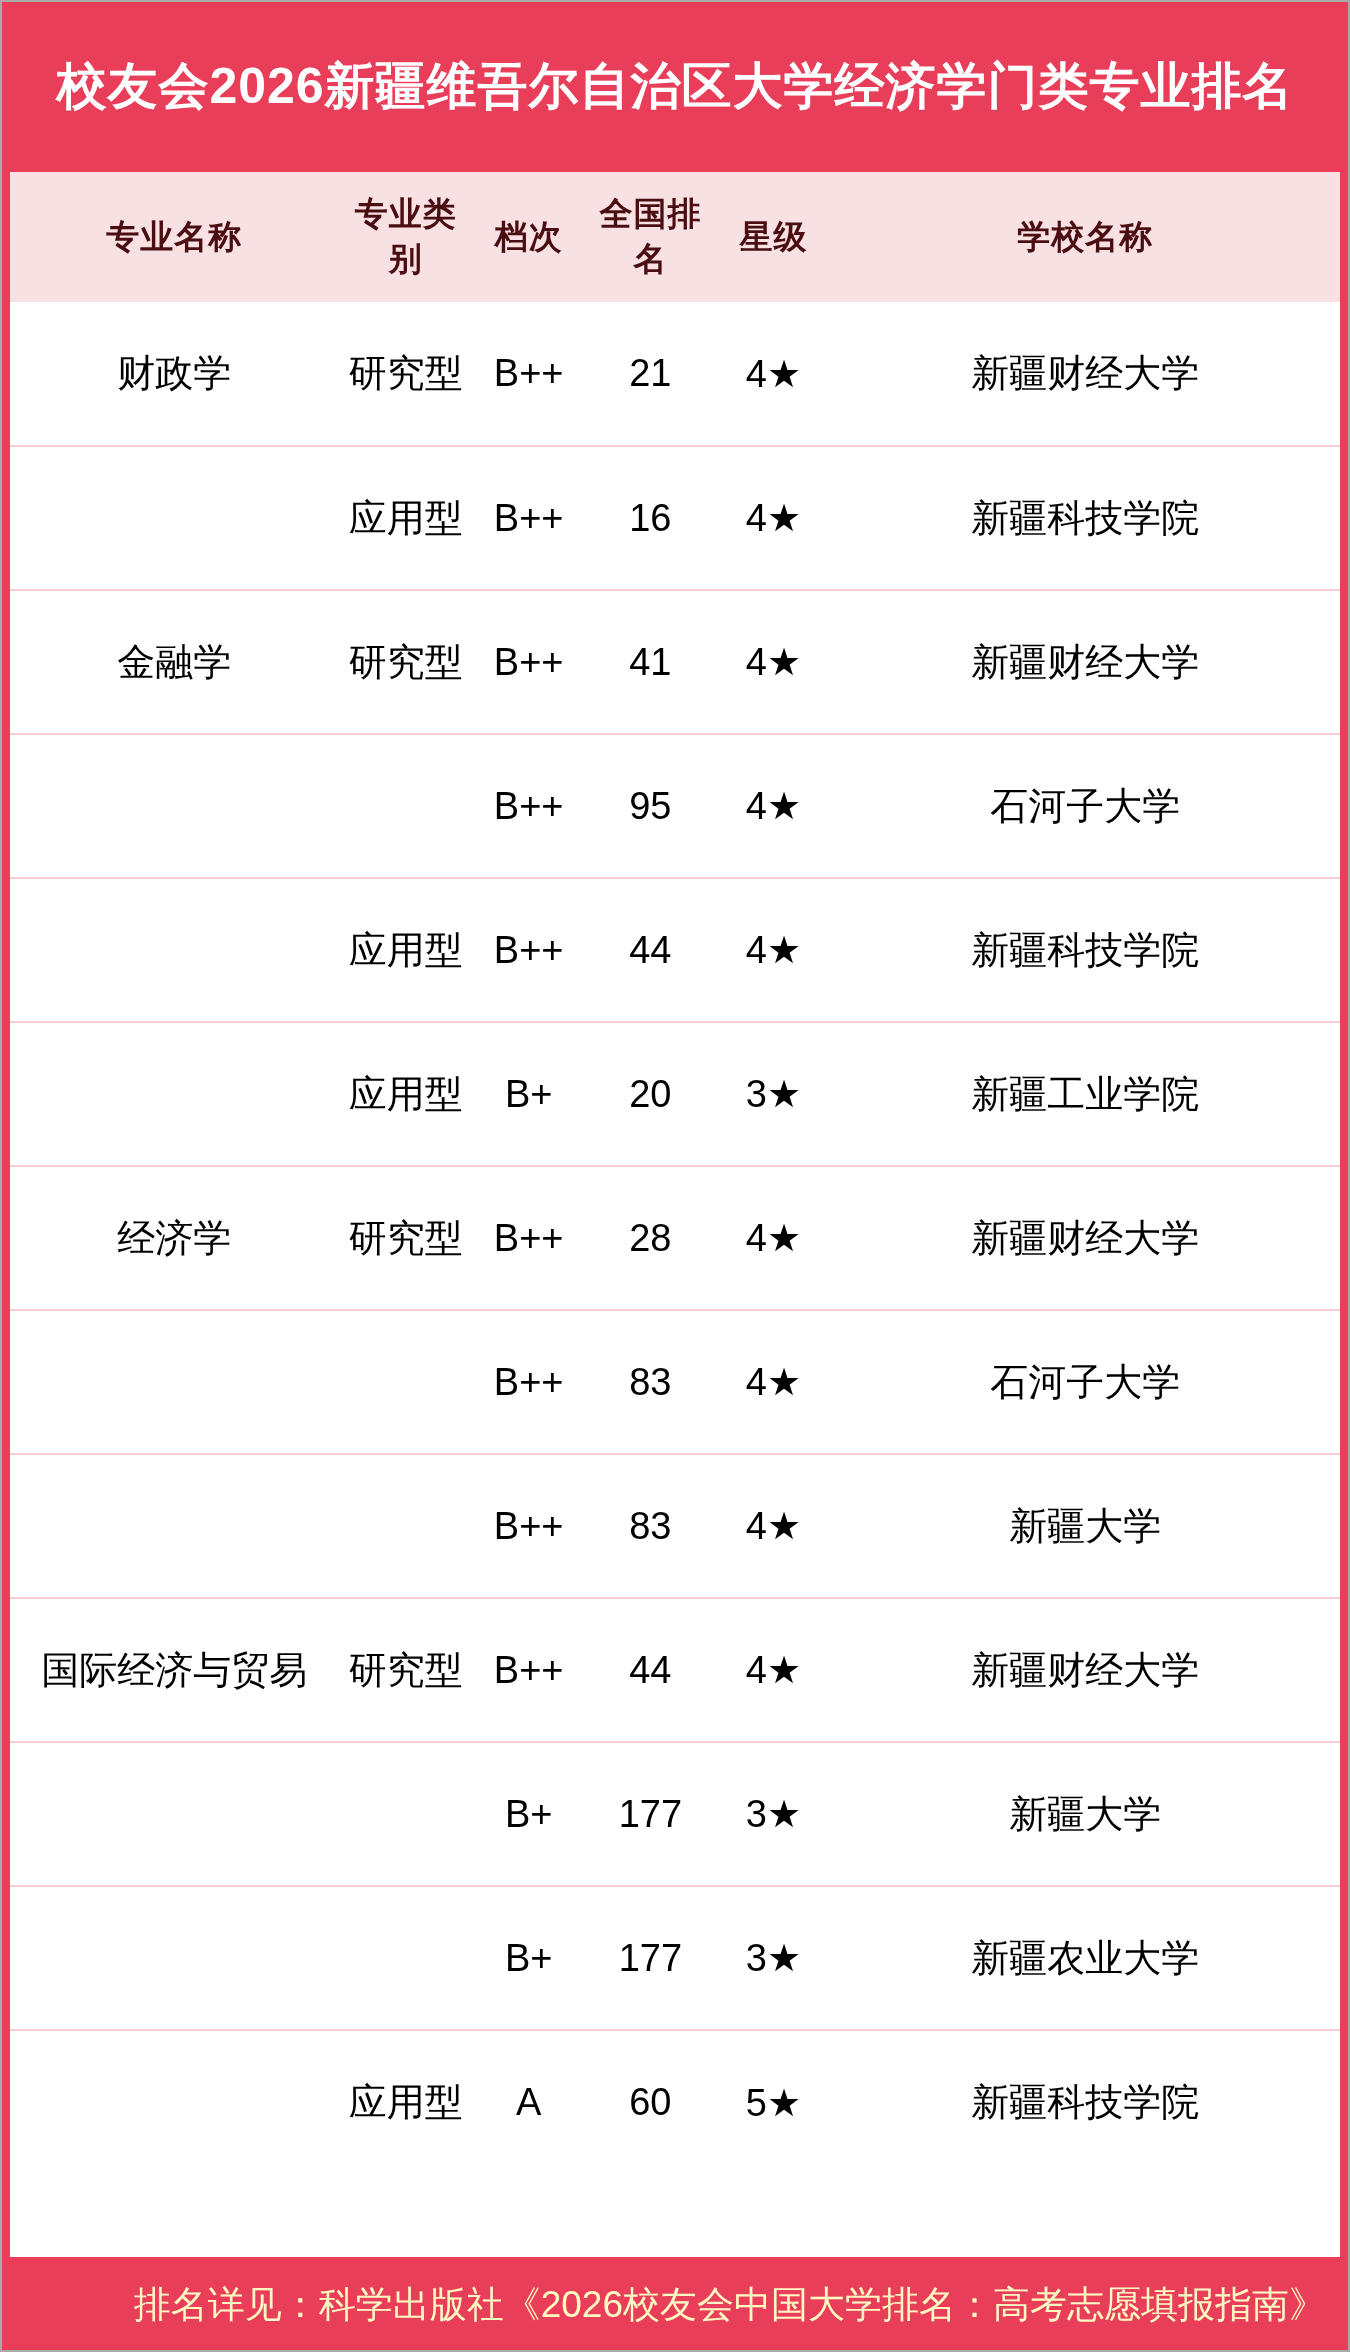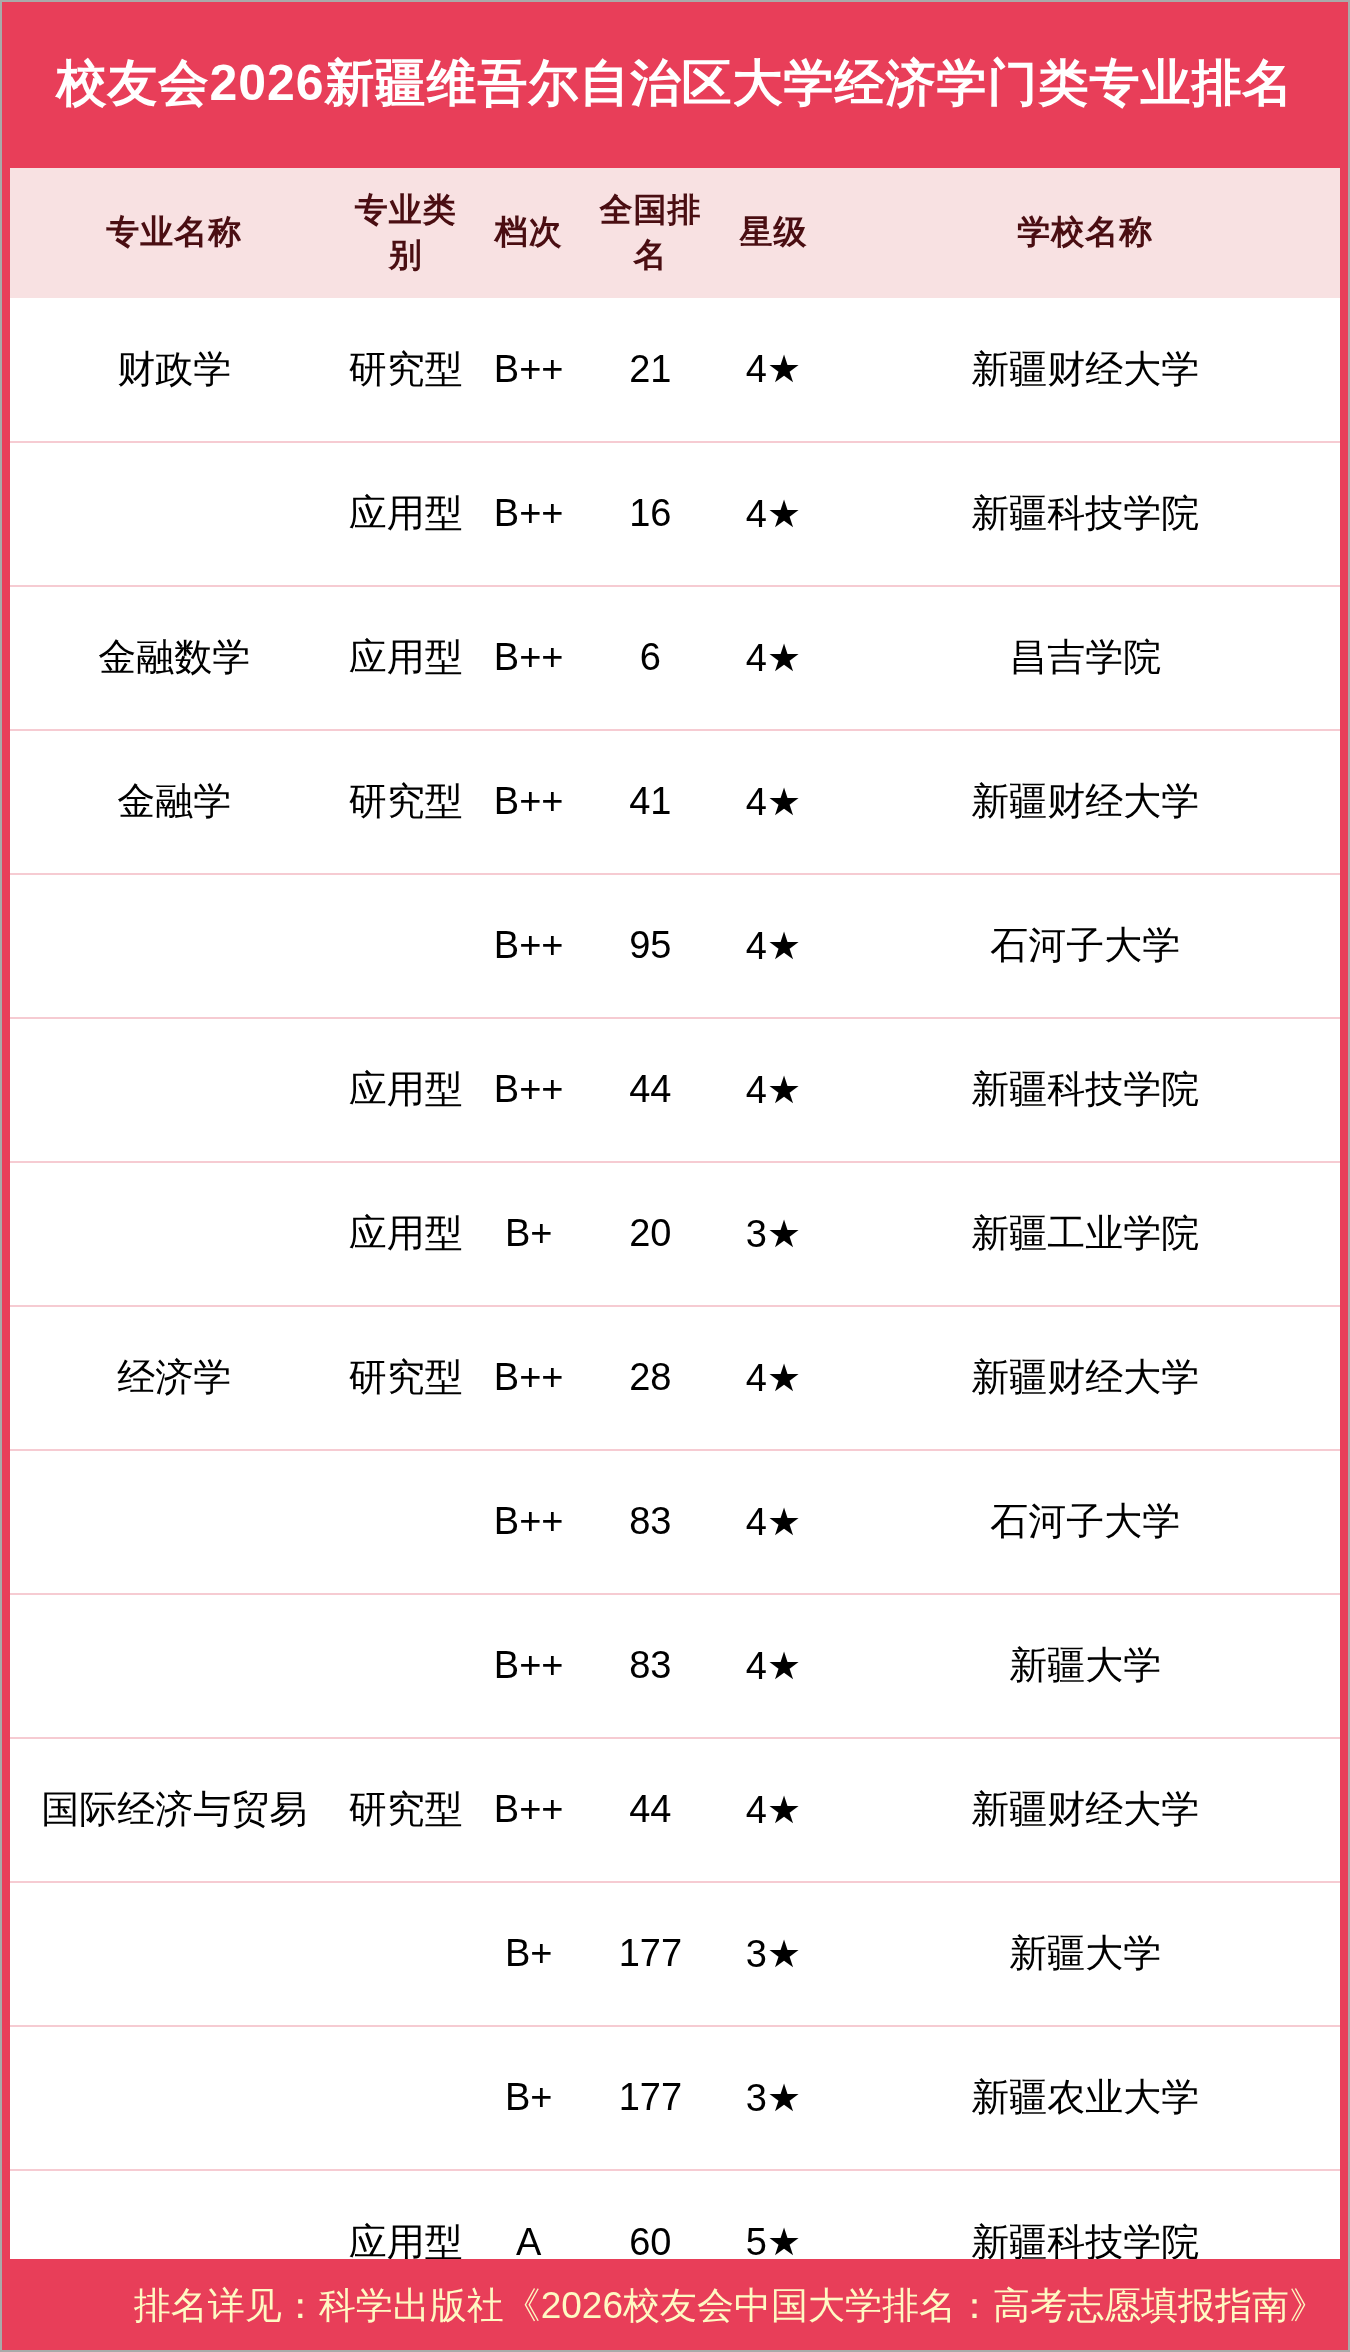--- a/index.html
+++ b/index.html
@@ -123,28 +123,20 @@
           </tr>
           <tr>
             <td></td>
             <td>应用型</td>
             <td>B++</td>
             <td>16</td>
             <td>4★</td>
             <td>新疆科技学院</td>
           </tr>
           <tr>
-            <td>金融数学</td>
-            <td>应用型</td>
-            <td>B++</td>
-            <td>6</td>
-            <td>4★</td>
-            <td>昌吉学院</td>
-          </tr>
-          <tr>
             <td>金融学</td>
             <td>研究型</td>
             <td>B++</td>
             <td>41</td>
             <td>4★</td>
             <td>新疆财经大学</td>
           </tr>
           <tr>
             <td></td>
             <td></td>

